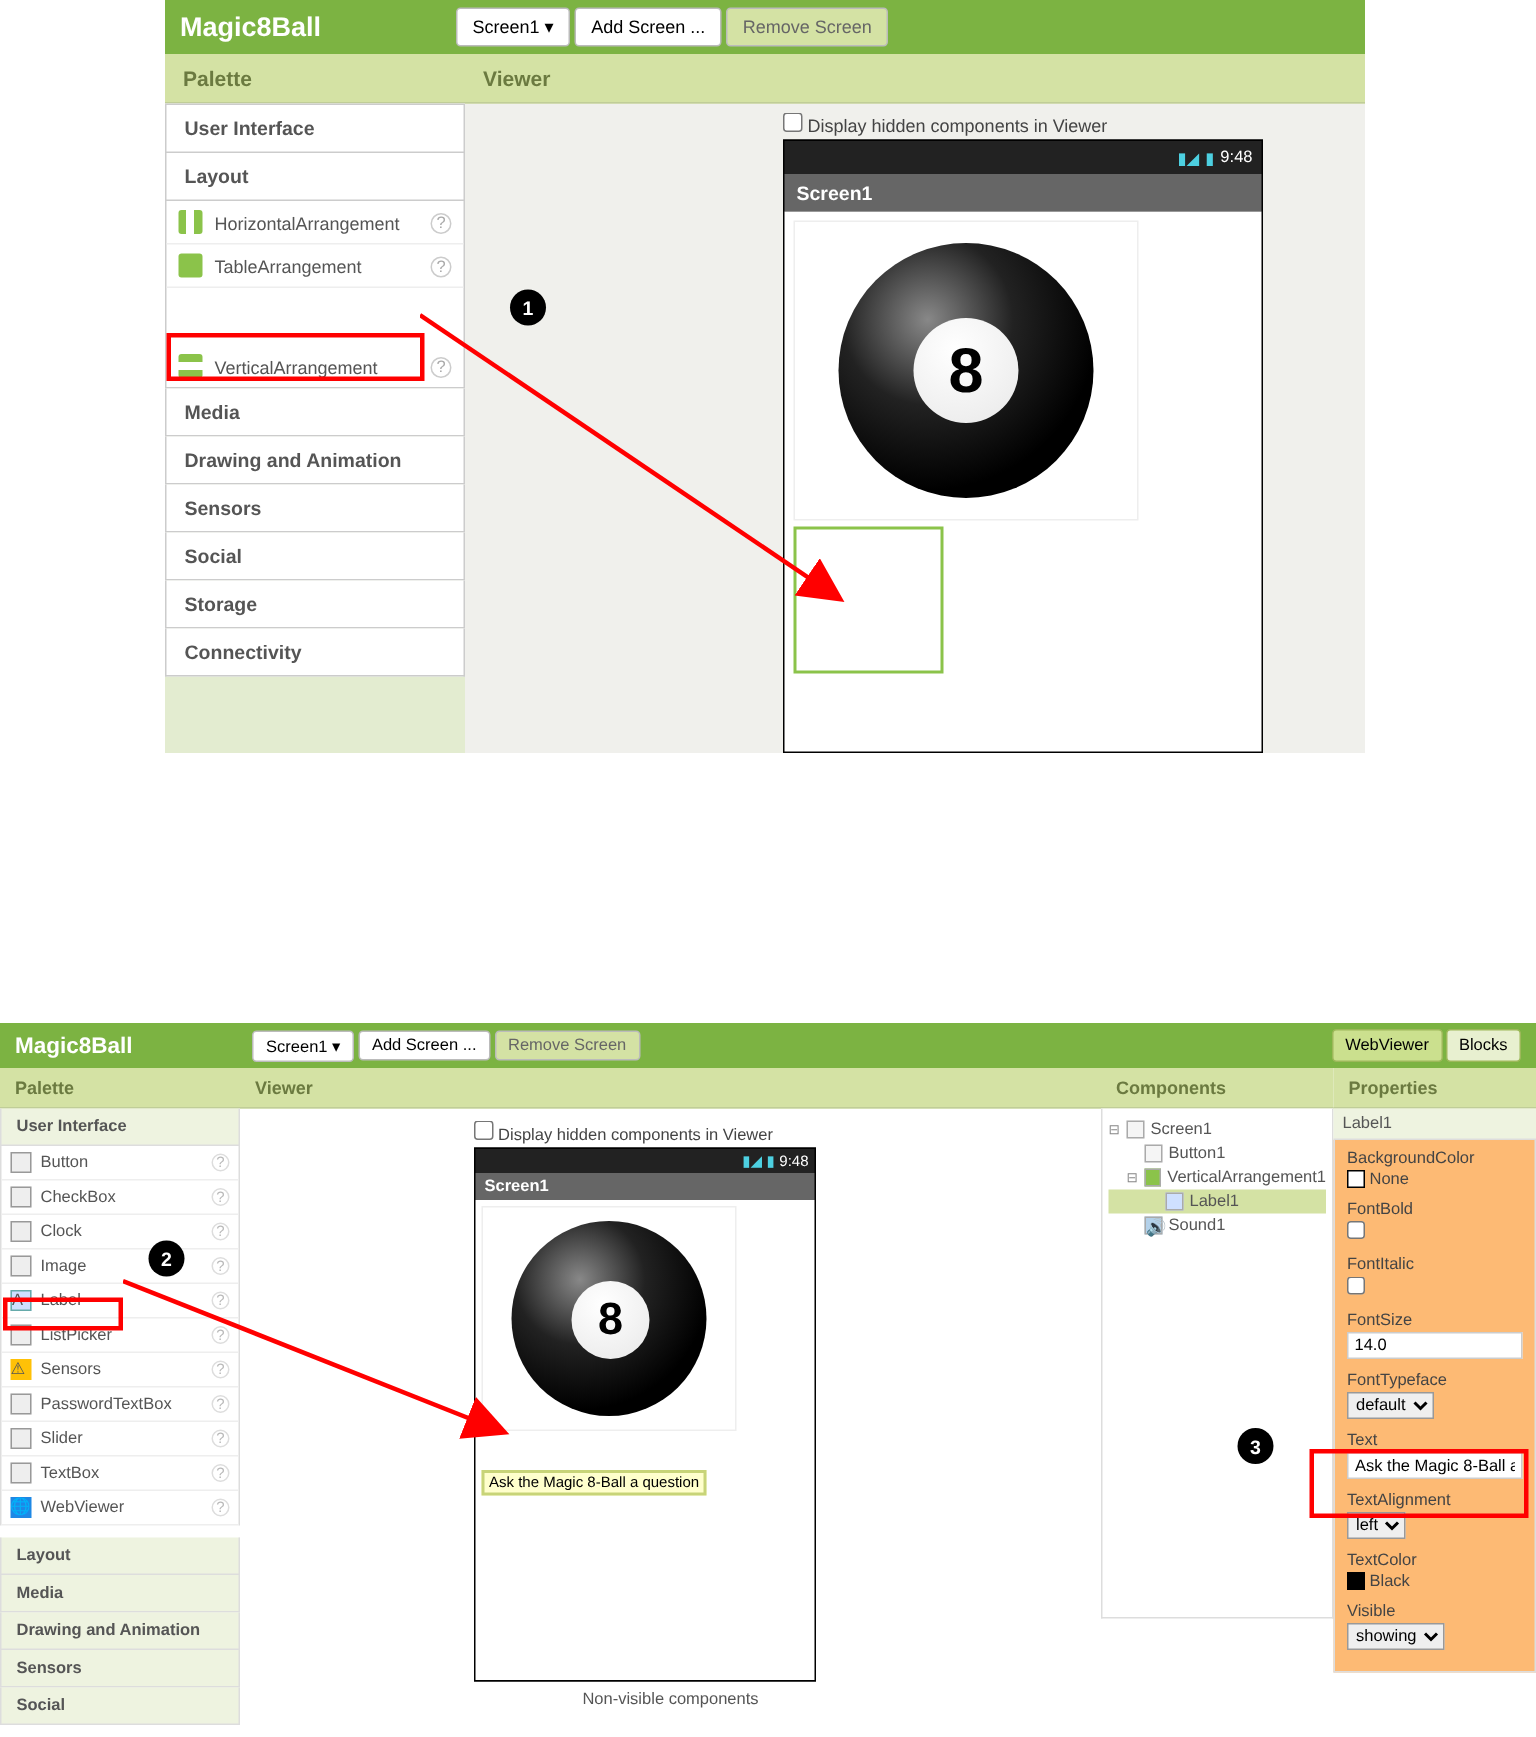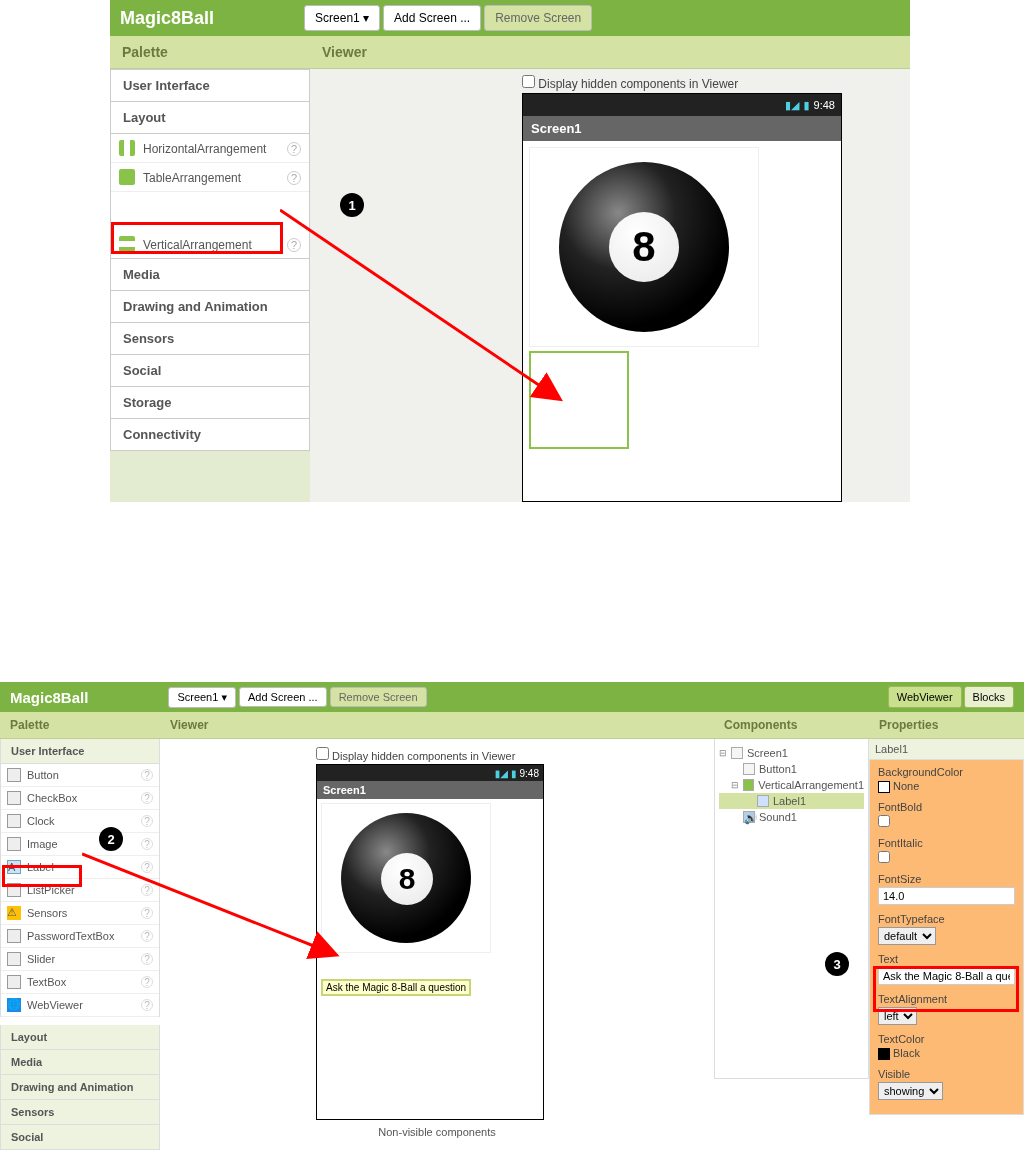--- a/index.html
+++ b/index.html
@@ -61,21 +61,21 @@
 .btn2 { background: #fff; border: 1px solid #bbb; border-radius: 3px; padding: 3px 8px; font-size: 11px; margin-right: 3px; cursor: pointer; }
 .btn2.disabled { background: #d4e2a4; color: #666; }
 .right-btns { margin-left: auto; display: flex; gap: 2px; }
 .tab-btn { background: #cbe08e; border: 1px solid #9db85a; border-radius: 3px; padding: 4px 8px; font-size: 11px; cursor: pointer; }
 .tab-btn.inactive { background: #e8f0d0; }
 
 .cols2 { display: flex; }
 .col-palette2 { width: 160px; }
 .col-viewer2 { flex: 1; position: relative; padding-bottom: 8px; }
 .col-comp2 { width: 155px; }
-.col-prop2 { width: 155px; }
+.col-prop2 { width: 135px; }
 
 .hdr2 { background: #d4e2a4; color: #6b7a40; font-weight: bold; font-size: 12px; padding: 6px 10px; border-bottom: 1px solid #c0cd98; }
 
 .cat-hdr2 { background: #eef3e0; border: 1px solid #ddd; border-top: none; padding: 6px 10px; font-weight: bold; font-size: 11px; color: #555; cursor: pointer; }
 .cat-items2 { background: #fff; border-left: 1px solid #ddd; border-right: 1px solid #ddd; }
 .cat-item2 { display: flex; align-items: center; padding: 4px 6px; font-size: 11px; color: #555; border-bottom: 1px solid #eee; }
 .ci2-icon { width: 14px; height: 14px; margin-right: 6px; display: inline-block; border: 1px solid #999; background: #eee; }
 .ci2-help { margin-left: auto; color: #bbb; font-size: 10px; border: 1px solid #ddd; border-radius: 50%; width: 12px; height: 12px; display: flex; align-items: center; justify-content: center; }
 
 .red-box2 { position: absolute; border: 3px solid red; pointer-events: none; }

